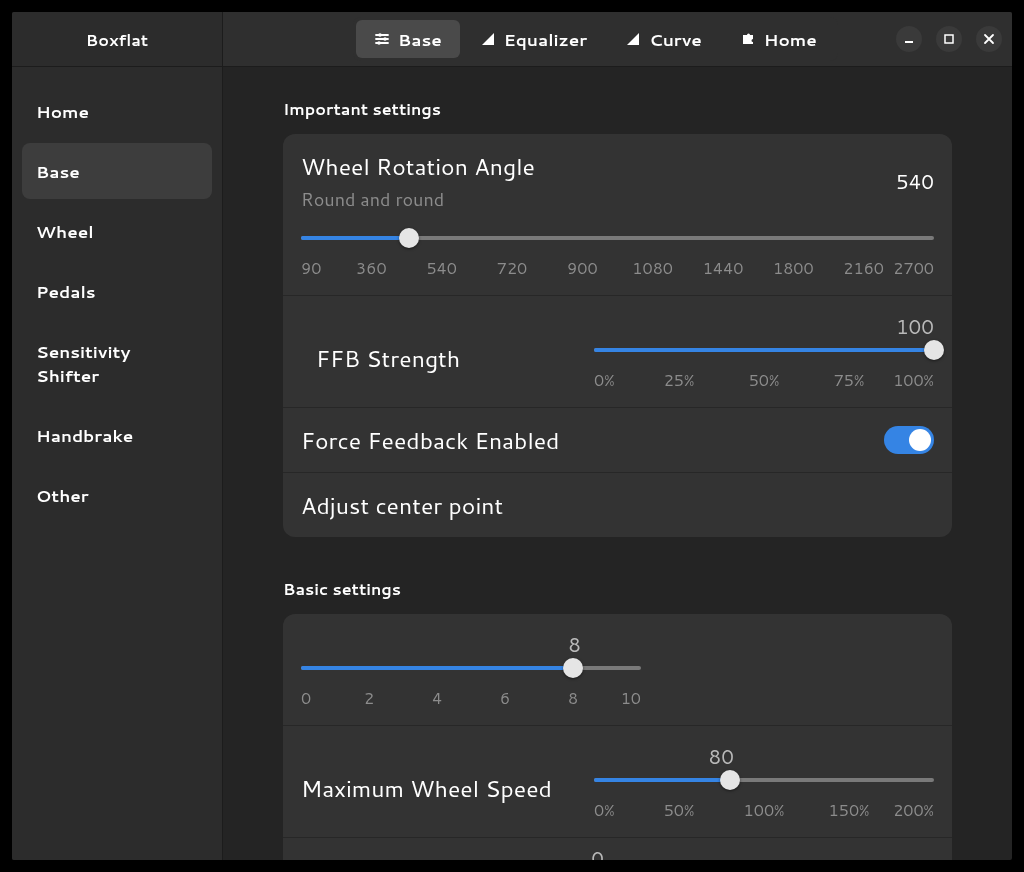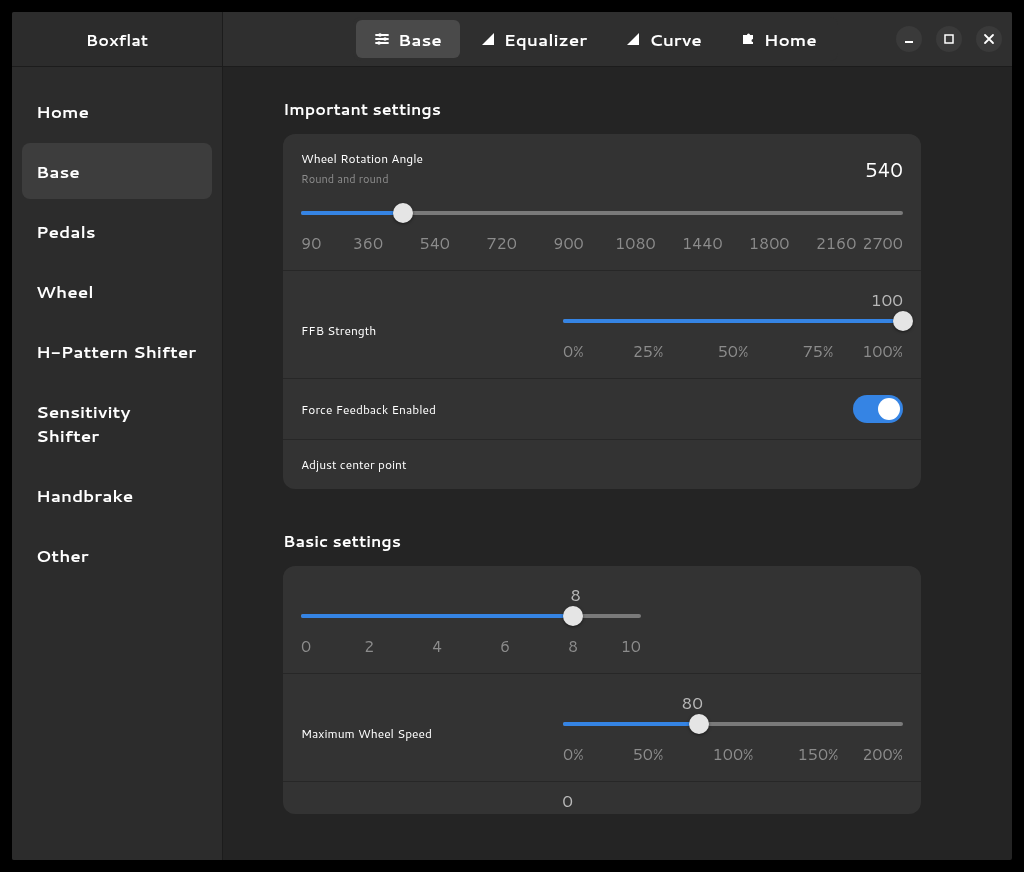--- a/index.html
+++ b/index.html
@@ -133,21 +133,21 @@
     display: flex;
     align-items: center;
     justify-content: center;
     cursor: pointer;
   }
   .win-btn svg { width: 12px; height: 12px; }
 
   .content {
     flex: 1;
     overflow: hidden;
-    padding: 30px 91px 0 60px;
+    padding: 30px 60px 0 60px;
   }
   .section-title {
     font-size: 16px;
     font-weight: 700;
     margin-bottom: 14px;
   }
   .card {
     background: var(--bg-card);
     border-radius: 12px;
     overflow: hidden;
@@ -156,34 +156,34 @@
     padding: 16px 18px 16px 18px;
     border-top: 1px solid #272727;
   }
   .row:first-child { border-top: none; }
   .row-head {
     display: flex;
     align-items: center;
     justify-content: space-between;
   }
   .row-title {
-    font-size: 12px;
+    font-size: 23px;
     color: var(--fg);
   }
   .row-subtitle {
-    font-size: 11px;
+    font-size: 18px;
     color: var(--fg-dimmer);
     margin-top: 4px;
   }
   .value-big {
     font-size: 20px;
     color: var(--fg);
   }
   .value-small {
-    font-size: 17px;
+    font-size: 20px;
     color: var(--fg-dim);
     margin-bottom: 2px;
     text-align: center;
   }
 
   
   .slider-wrap {
     margin-top: 18px;
   }
   .slider {
@@ -280,23 +280,22 @@
 </head>
 <body>
 
 <div class="window">
 
   <aside class="sidebar">
     <div class="sidebar-title">Boxflat</div>
     <nav class="sidebar-items" id="sidebar-items">
         <div class="sidebar-item">Home</div>
         <div class="sidebar-item active">Base</div>
+        <div class="sidebar-item">Wheel</div>
         <div class="sidebar-item">Pedals</div>
-        <div class="sidebar-item">Wheel</div>
-        <div class="sidebar-item">H-Pattern Shifter</div>
         <div class="sidebar-item">Sensitivity Shifter</div>
         <div class="sidebar-item">Handbrake</div>
         <div class="sidebar-item">Other</div>
       </nav>
   </aside>
 
   <div class="main">
 
     <div class="header">
       <div style="width:120px"></div>
@@ -393,21 +392,21 @@
                 <span>1440</span>
                 <span>1800</span>
                 <span>2160</span>
                 <span>2700</span>
               </div>
           </div>
         </div>
 
         <div class="row">
           <div class="row-head">
-            <div class="row-title" style="padding-top:12px;">FFB Strength</div>
+            <div class="row-title" style="padding-top:12px;margin-left:15px;">FFB Strength</div>
             <div class="right-stack">
               <div class="value-small">100</div>
               <div class="slider-inline">
                 <div class="slider">
                   <div class="slider-track"></div>
                   <div class="slider-fill" id="ffb-fill" style="width: 100%;"></div>
                   <div class="slider-thumb" id="ffb-thumb" style="left: 100%;"></div>
                 </div>
                 <div class="slider-ticks" id="ffb-ticks">
                     <span>0%</span>

